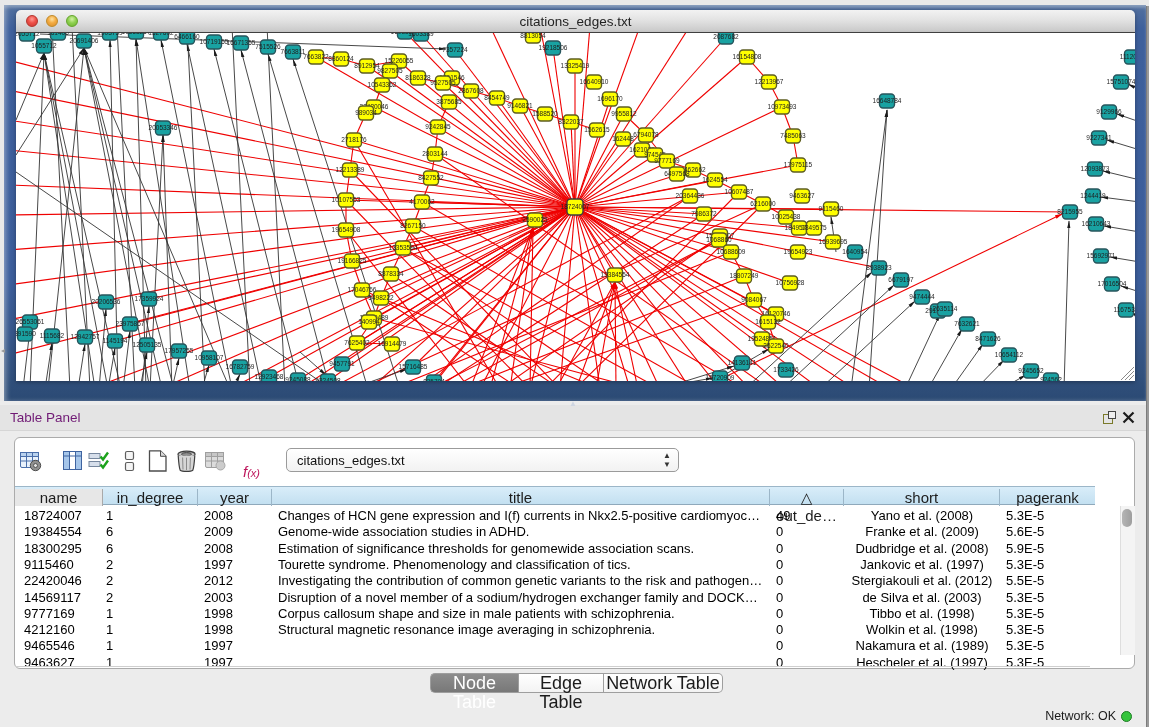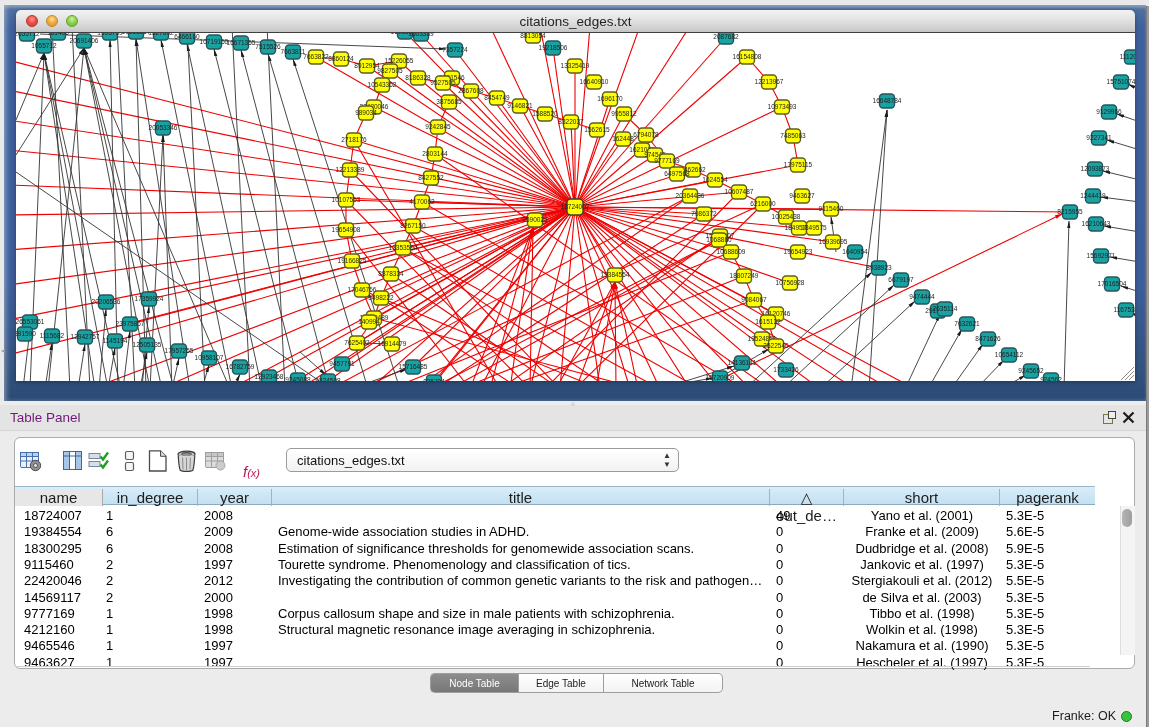--- a/index.html
+++ b/index.html
@@ -32,21 +32,21 @@
 #thead{position:absolute;left:15px;top:486px;height:19px;width:1080px;background:linear-gradient(#d9edf9,#c3e0f1);border-top:1px solid #9cb6c8;border-bottom:1px solid #8fa9bb}
 #thead span{position:absolute;top:2px;font-size:15px;color:#1c1c1c;text-align:center;border-right:1px solid #9cb6c8;height:17px}
 #thead .hgray{background:#e7e7e7;border-right:1px solid #a9a9a9}
 .trow{position:absolute;left:15px;height:16px;width:1080px;font-size:13px;color:#000;white-space:nowrap}
 .trow span{position:absolute;overflow:hidden;top:1px}
 .c0{left:9px;width:78px}.c1{left:91px;width:90px}.c2{left:189px;width:66px}.c3{left:263px;width:490px}
 .c4{left:761px;width:70px}.c5{left:829px;width:156px;text-align:center}.c6{left:991px;width:100px}
 #rowbottom{position:absolute;left:15px;top:666px;width:1075px;height:1px;background:#cfcfcf}
 #vscroll{position:absolute;left:1120px;top:506px;width:15px;height:149px;background:#f4f4f4;border-left:1px solid #dedede}
 #vthumb{position:absolute;left:1122px;top:509px;width:10px;height:18px;background:linear-gradient(90deg,#b5b5b5,#9e9e9e);border-radius:5px}
-.tab{position:absolute;top:673px;height:20px;font-size:10px;text-align:center;line-height:19px;border:1px solid #9e9e9e}
+.tab{position:absolute;top:673px;height:20px;font-size:18px;text-align:center;line-height:19px;border:1px solid #9e9e9e}
 #tab1{left:430px;width:88px;border-radius:5px 0 0 5px;background:linear-gradient(#8d8d8d,#787878);color:#fff;border-right:none}
 #tab2{left:518px;width:86px;background:linear-gradient(#ffffff,#f3f3f3);color:#1b1b1b}
 #tab3{left:604px;width:119px;border-radius:0 5px 5px 0;background:linear-gradient(#ffffff,#f3f3f3);color:#1b1b1b;border-left:none}
 #memtxt{position:absolute;left:1040px;top:709px;width:76px;text-align:right;font-size:12.5px;color:#1b1b1b}
 #memdot{position:absolute;left:1121px;top:711px;width:11px;height:11px;border-radius:50%;background:#35c53c;border:1px solid #1e7c25}
 #lefttri{position:absolute;left:1px;top:346px;font-size:8px;color:#9a9a9a}
 #splitdot{position:absolute;left:569px;top:399px;font-size:8px;color:#cfd6e2}
 </style></head>
 <body>
 <div id="app">
@@ -672,22 +672,23 @@
 <span style="left:183px;width:74px">year</span>
 <span style="left:257px;width:498px">title</span>
 <span style="left:755px;width:74px">△ out_de…</span>
 <span style="left:829px;width:156px">short</span>
 <span style="left:985px;width:95px;border-right:none">pagerank</span>
 </div>
 <div class="trow" style="top:507px">
       <span class="c0">18724007</span>
       <span class="c1">1</span>
       <span class="c2">2008</span>
+      <span class="c3">Changes of HCN gene expression and I(f) currents in Nkx2.5-positive cardiomyoc…</span>
       <span class="c4">49</span>
-      <span class="c5">Yano et al. (2001)</span>
+      <span class="c5">Yano et al. (2008)</span>
       <span class="c6">5.3E-5</span>
     </div>
 <div class="trow" style="top:523px">
       <span class="c0">19384554</span>
       <span class="c1">6</span>
       <span class="c2">2009</span>
       <span class="c3">Genome-wide association studies in ADHD.</span>
       <span class="c4">0</span>
       <span class="c5">Franke et al. (2009)</span>
       <span class="c6">5.6E-5</span>
@@ -715,21 +716,22 @@
       <span class="c1">2</span>
       <span class="c2">2012</span>
       <span class="c3">Investigating the contribution of common genetic variants to the risk and pathogen…</span>
       <span class="c4">0</span>
       <span class="c5">Stergiakouli et al. (2012)</span>
       <span class="c6">5.5E-5</span>
     </div>
 <div class="trow" style="top:589px">
       <span class="c0">14569117</span>
       <span class="c1">2</span>
-      <span class="c2">2000</span>
+      <span class="c2">2003</span>
+      <span class="c3">Disruption of a novel member of a sodium/hydrogen exchanger family and DOCK…</span>
       <span class="c4">0</span>
       <span class="c5">de Silva et al. (2003)</span>
       <span class="c6">5.3E-5</span>
     </div>
 <div class="trow" style="top:605px">
       <span class="c0">9777169</span>
       <span class="c1">1</span>
       <span class="c2">1998</span>
       <span class="c3">Corpus callosum shape and size in male patients with schizophrenia.</span>
       <span class="c4">0</span>
@@ -743,33 +745,33 @@
       <span class="c3">Structural magnetic resonance image averaging in schizophrenia.</span>
       <span class="c4">0</span>
       <span class="c5">Wolkin et al. (1998)</span>
       <span class="c6">5.3E-5</span>
     </div>
 <div class="trow" style="top:637px">
       <span class="c0">9465546</span>
       <span class="c1">1</span>
       <span class="c2">1997</span>
       <span class="c4">0</span>
-      <span class="c5">Nakamura et al. (1990)</span>
+      <span class="c5">Nakamura et al. (1989)</span>
       <span class="c6">5.3E-5</span>
     </div>
 <div class="trow" style="top:654px">
       <span class="c0">9463627</span>
       <span class="c1">1</span>
       <span class="c2">1997</span>
       <span class="c4">0</span>
       <span class="c5">Hescheler et al. (1997)</span>
       <span class="c6">5.3E-5</span>
     </div>
 <div id="rowbottom"></div>
 <div id="vscroll"></div>
     <div id="vthumb"></div>
 <div class="tab" id="tab1">Node Table</div>
 <div class="tab" id="tab2">Edge Table</div>
 <div class="tab" id="tab3">Network Table</div>
-<div id="memtxt">Franke: OK</div>
+<div id="memtxt">Network: OK</div>
 <div id="memdot"></div>
 <div id="lefttri">◂</div>
 <div id="splitdot">▲</div>
 </div>
 </body></html>

